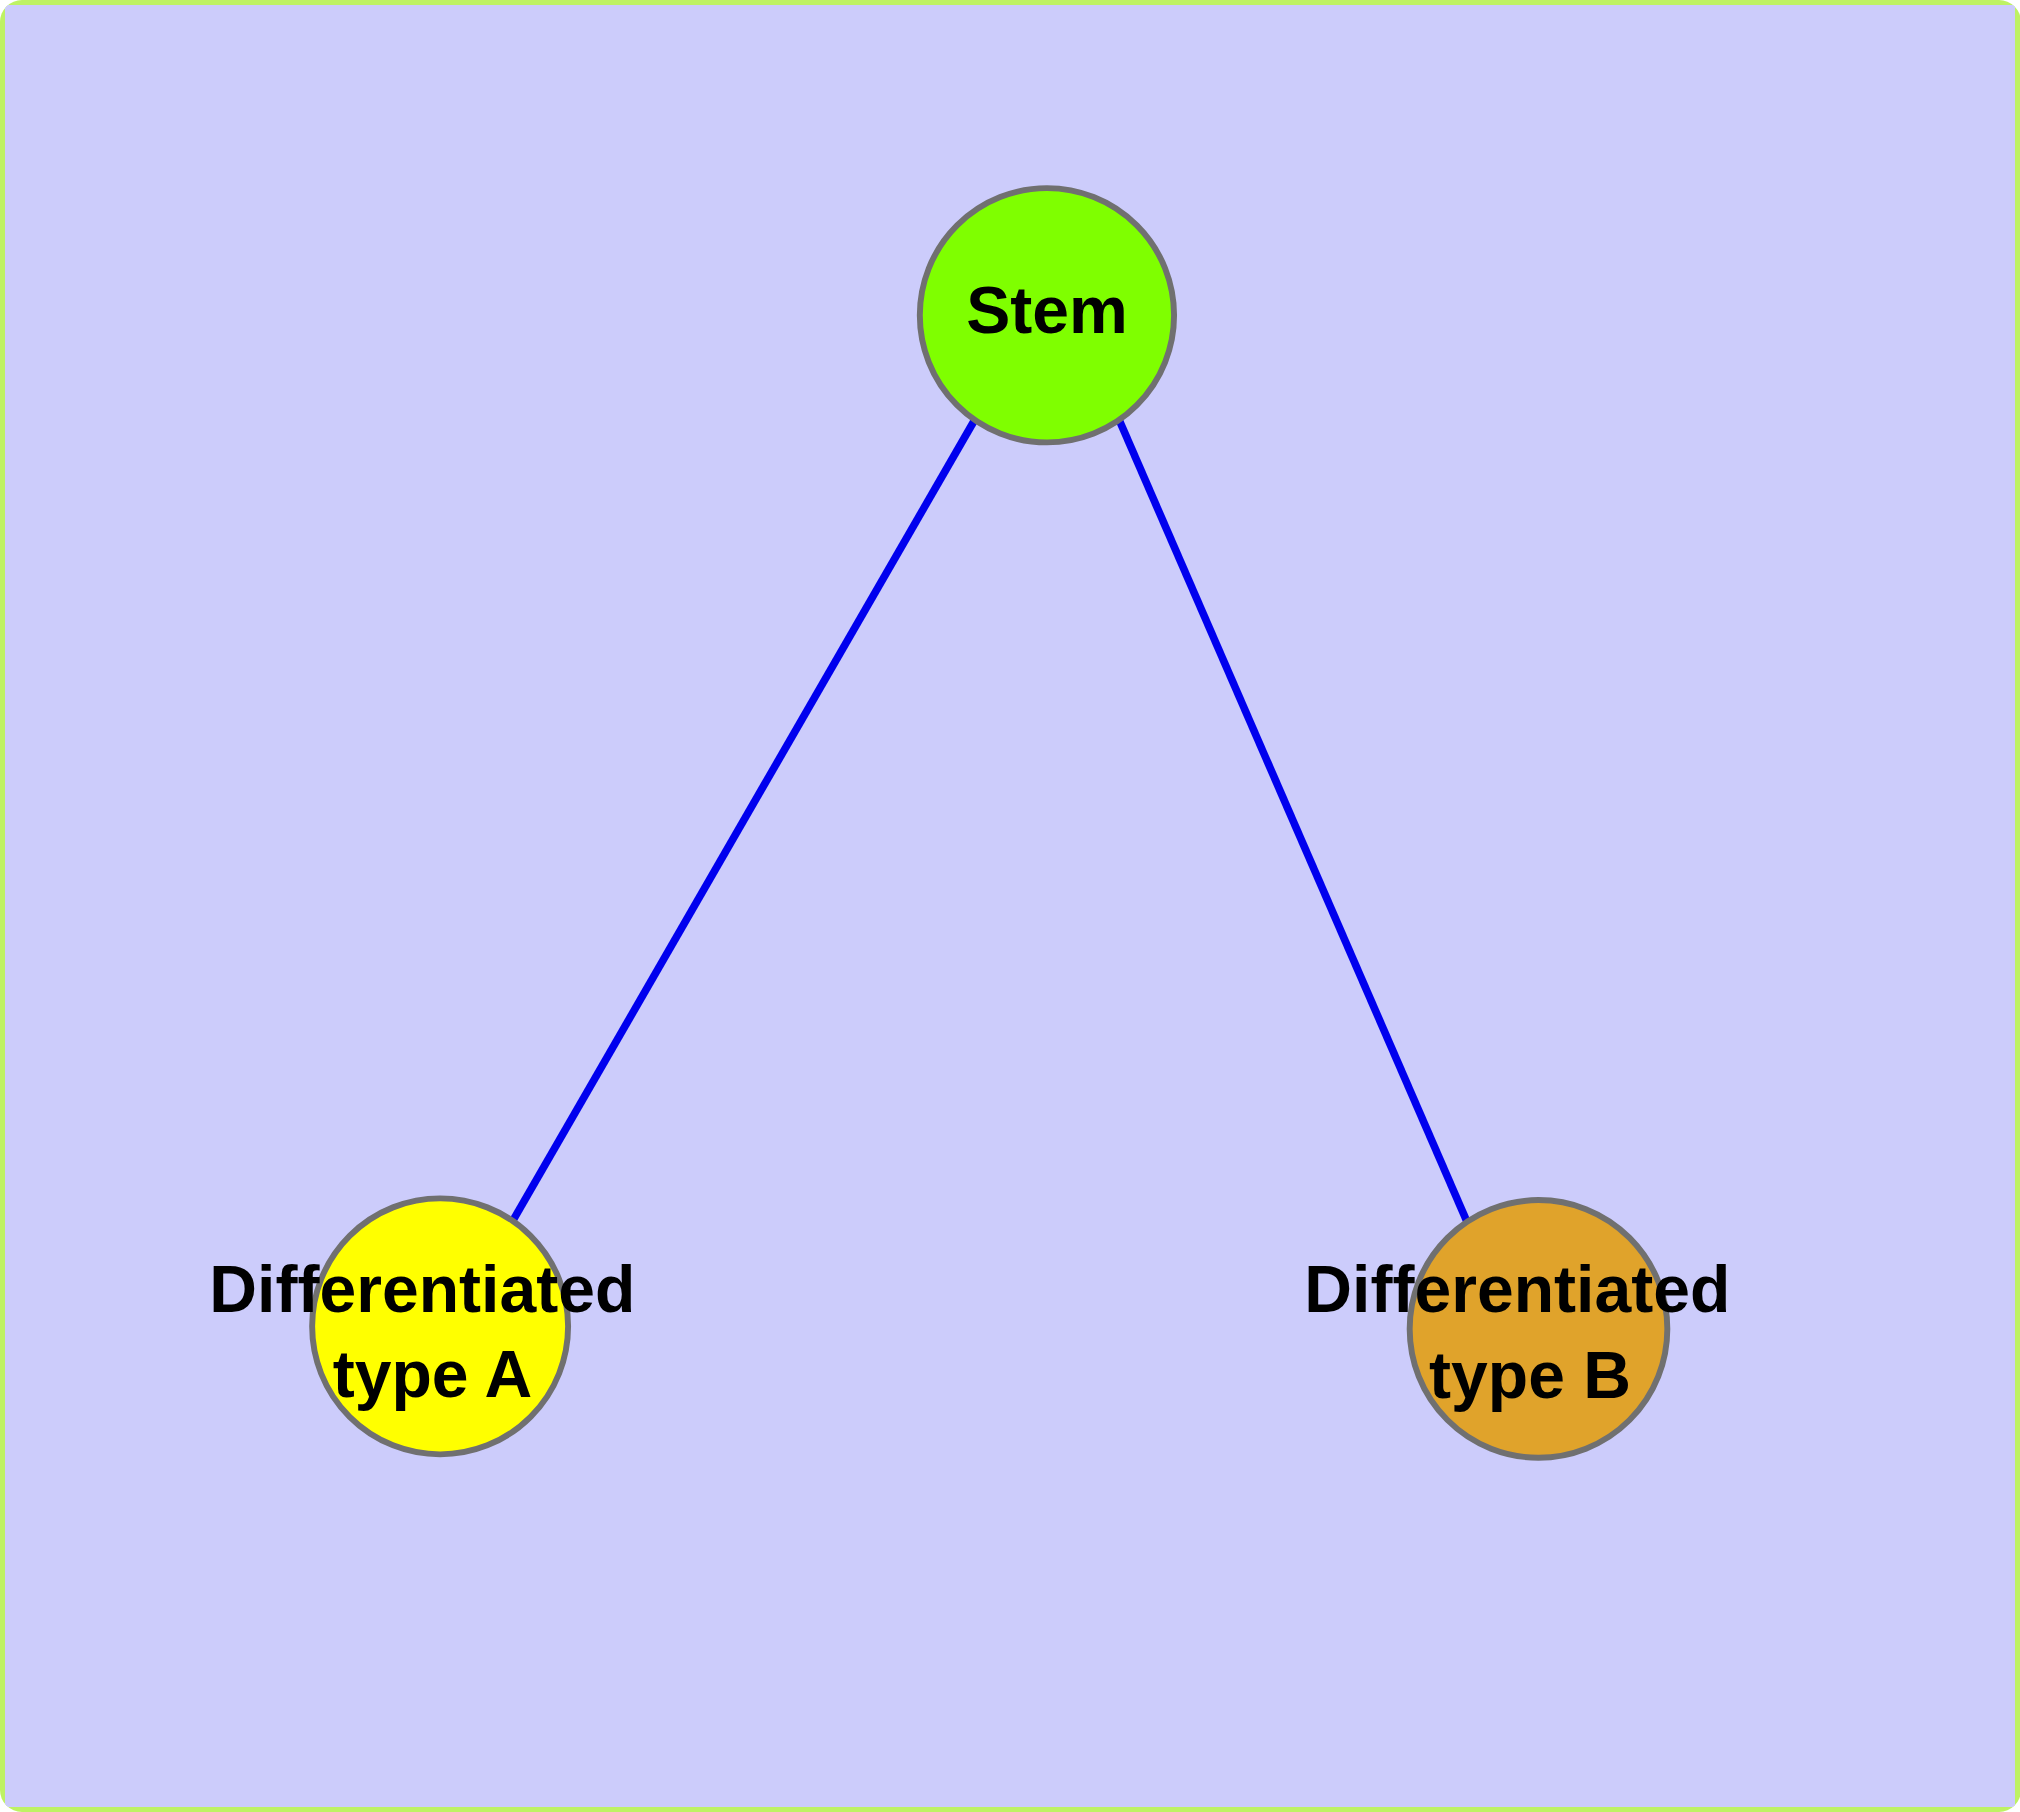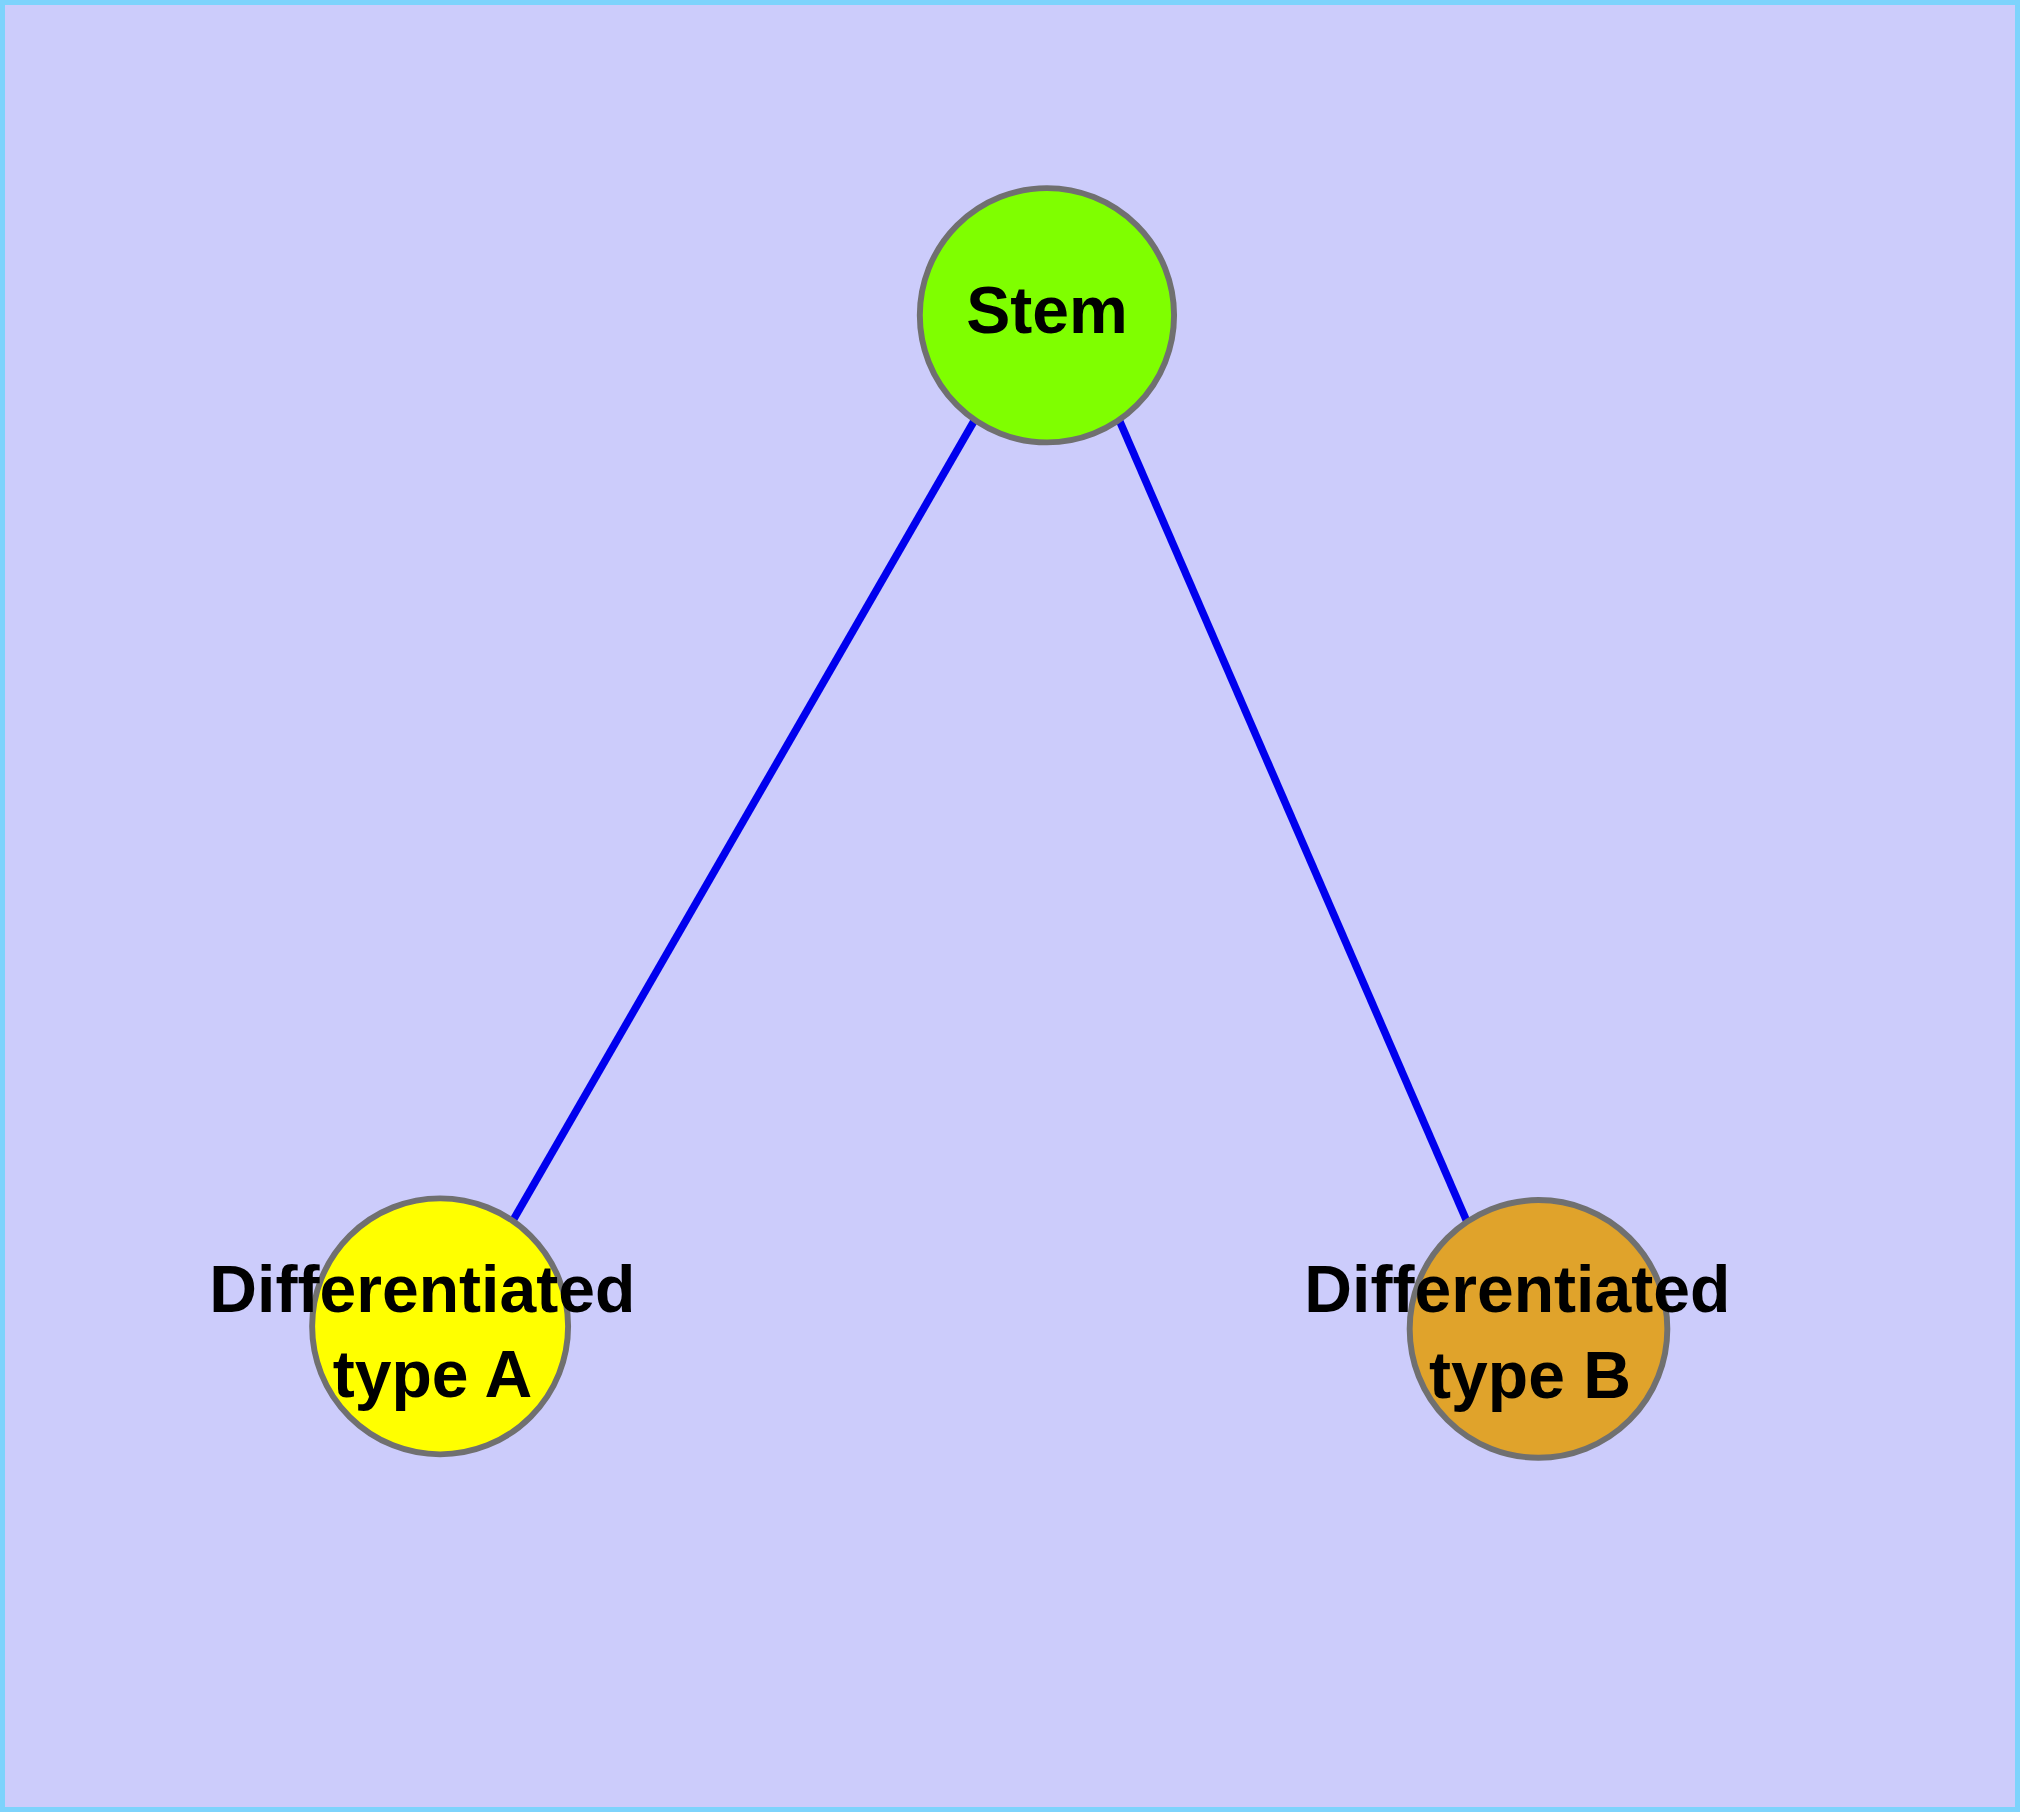--- a/index.html
+++ b/index.html
@@ -47,21 +47,21 @@
     font-size: 78px;
     fill: #000000;
     text-anchor: middle;
     dominant-baseline: middle;
     white-space: pre;
   }
 </style>
 </head>
 <body>
 
-<div id="canvas" style="width: 2021px; height: 1812px; background: #7dd3fc;">
+<div id="canvas" style="width: 2021px; height: 1812px; background: #bef264; border-radius: 22px;">
 
   <div id="plot-background" style="background: rgb(204, 204, 251);"></div>
 
   <svg id="graph-svg" viewBox="0 0 2384 2138">
 
     <g>
       <line class="edge-line" x1="1150" y1="495" x2="605" y2="1440" style="stroke: rgb(0, 0, 238); stroke-width: 9;"></line>
       <line class="edge-line" x1="1320" y1="495" x2="1730" y2="1440" style="stroke: rgb(0, 0, 238); stroke-width: 9;"></line>
     </g>
 

